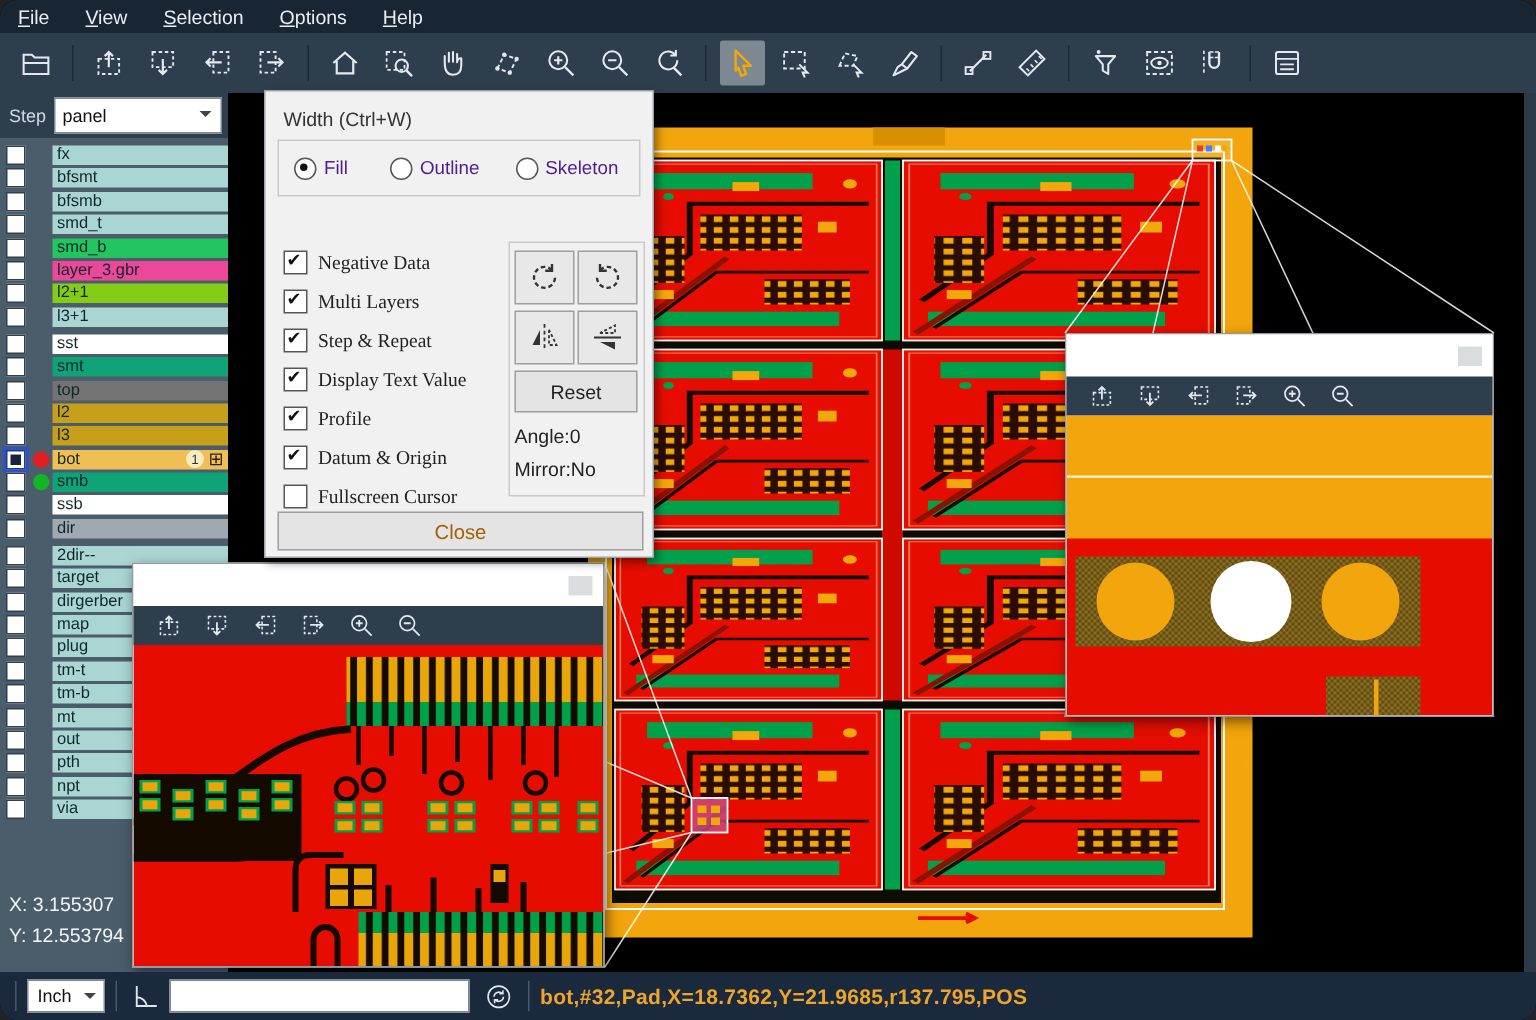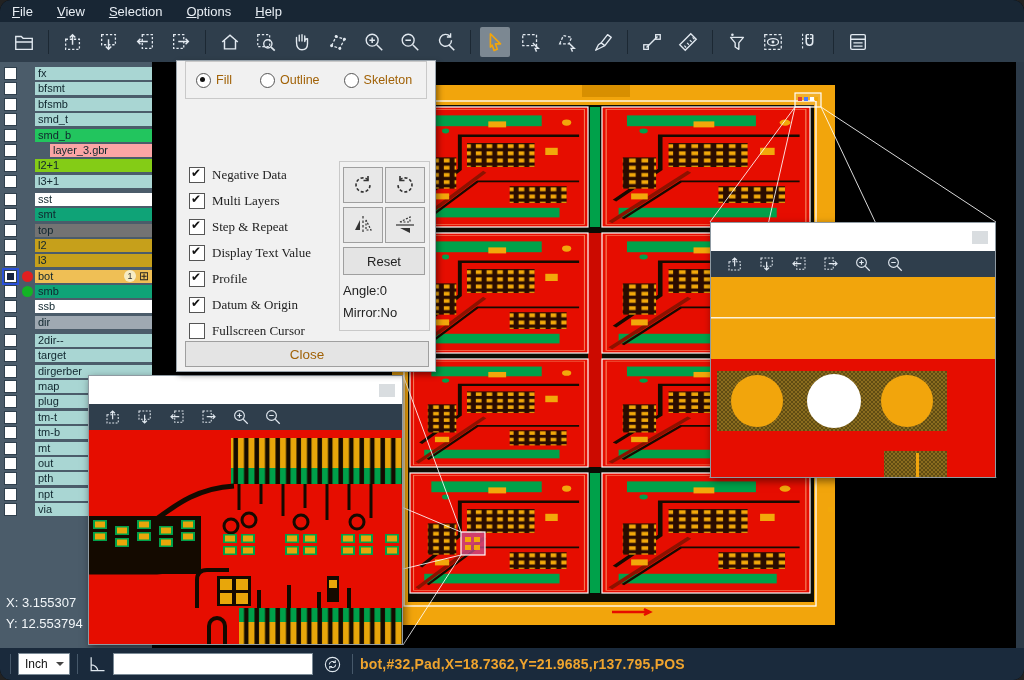--- a/index.html
+++ b/index.html
@@ -42,21 +42,21 @@
   #scrollstrip{position:absolute;left:1016px;top:62px;width:8px;height:586px;background:#2c3a48;z-index:2;}
   
   #dialog{position:absolute;left:176px;top:60px;width:260px;height:312px;background:#f1f1f1;
           border:1px solid #9aa4ac;box-sizing:border-box;z-index:6;box-shadow:2px 3px 6px rgba(0,0,0,.45);}
   #dtitle{height:33px;background:#fff;display:flex;align-items:center;border-bottom:1px solid #e3e3e3;}
   #dtitle .ttext{font-size:13.5px;color:#222;margin-left:12px;flex:1;}
   #dclose{width:18px;height:17px;background:#cf4b4b;color:#fff;font-size:11px;font-weight:bold;
           display:flex;align-items:center;justify-content:center;margin-right:7px;border-radius:2px;}
   .dwidth{font-size:13px;color:#333;margin:11px 0 6px 12px;}
   #radiobox{margin:0 8px;border:1px solid #c9c9c9;height:36px;display:flex;align-items:center;}
-  .radio{display:flex;align-items:center;margin-left:10px;font-size:12.5px;color:#a16207;}
+  .radio{display:flex;align-items:center;margin-left:10px;font-size:12.5px;color:#4c1d95;}
   .rdot{width:13px;height:13px;border:1px solid #555;border-radius:50%;margin-right:5px;position:relative;background:#fff;}
   .radio.selected .rdot::after{content:"";position:absolute;left:3px;top:3px;width:5px;height:5px;border-radius:50%;background:#111;}
   .dcheck{display:flex;align-items:center;position:absolute;left:12px;font-size:13px;color:#222;font-family:Liberation Serif, serif;}
   .cbx{width:14px;height:14px;border:1px solid #555;background:#fff;margin-right:7px;position:relative;flex:none;}
   .dcheck.checked .cbx::after{content:"\2714";position:absolute;left:1px;top:-2px;font-size:12px;color:#111;}
   #tpanel{position:absolute;left:162px;top:100px;width:89px;height:168px;border:1px solid #c9c9c9;}
   .tbtn{position:absolute;width:40px;height:36px;background:#e8e8e8;border:1px solid #9f9f9f;
         display:flex;align-items:center;justify-content:center;color:#333;box-sizing:border-box;}
   .tbtn svg{width:24px;height:24px;}
   #resetbtn{position:absolute;left:166px;top:186px;width:82px;height:28px;background:#e4e4e4;border:1px solid #9f9f9f;
@@ -429,20 +429,24 @@
         <rect x="313" y="475" width="6" height="5" fill="#f2a80a"></rect>
         <rect x="322" y="475" width="6" height="5" fill="#f2a80a"></rect>
         <rect x="313" y="483" width="6" height="5" fill="#f2a80a"></rect>
         <rect x="322" y="483" width="6" height="5" fill="#f2a80a"></rect>
       </g>
     </svg>
   </div>
   <div id="scrollstrip"></div>
 
   <div id="sidebar">
+    <div id="stephdr">
+      <span class="slabel">Step</span>
+      <div id="stepsel">panel</div>
+    </div>
 
     <div class="sgroup">
       <div class="sr">
           <span class="cb"></span>
           <span class="ind"></span>
           <span class="nm" style="background-color: rgb(169, 214, 211);">fx</span>
         </div>
       <div class="sr">
           <span class="cb"></span>
           <span class="ind"></span>
@@ -459,21 +463,21 @@
           <span class="nm" style="background-color: rgb(169, 214, 211);">smd_t</span>
         </div>
       <div class="sr">
           <span class="cb"></span>
           <span class="ind"></span>
           <span class="nm" style="background-color: #22c55e;">smd_b</span>
         </div>
       <div class="sr">
           <span class="cb"></span>
           <span class="ind"></span>
-          <span class="nm" style="background-color: #fca5a5; margin-left: 15px;">layer_3.gbr</span>
+          <span class="nm" style="background-color: #ec4899;">layer_3.gbr</span>
         </div>
       <div class="sr">
           <span class="cb"></span>
           <span class="ind"></span>
           <span class="nm" style="background-color: #84cc16;">l2+1</span>
         </div>
       <div class="sr">
           <span class="cb"></span>
           <span class="ind"></span>
           <span class="nm" style="background-color: rgb(169, 214, 211);">l3+1</span>
@@ -595,20 +599,21 @@
         </div>
     </div>
 
     <div id="coords">
       <div>X: 3.155307</div>
       <div>Y: 12.553794</div>
     </div>
   </div>
 
   <div id="dialog">
+    <div class="dwidth">Width (Ctrl+W)</div>
     <div id="radiobox">
       <span class="radio selected">
           <span class="rdot"></span>
           <span>Fill</span>
         </span>
       <span class="radio" style="margin-left:28px">
           <span class="rdot"></span>
           <span>Outline</span>
         </span>
       <span class="radio" style="margin-left:24px">

